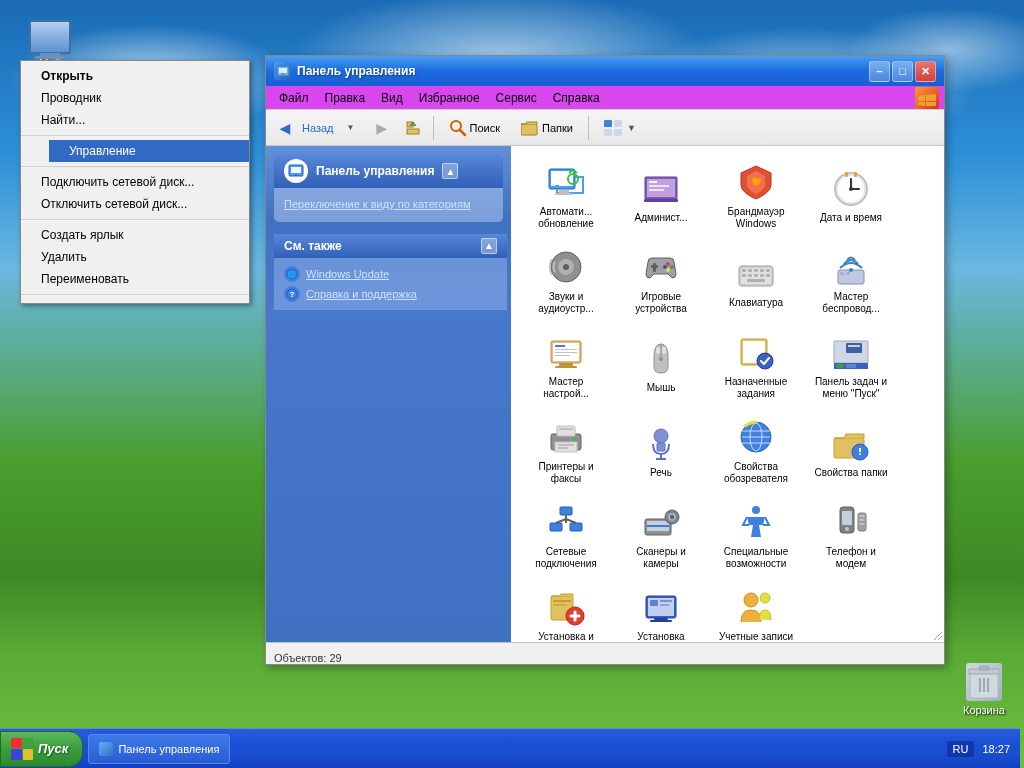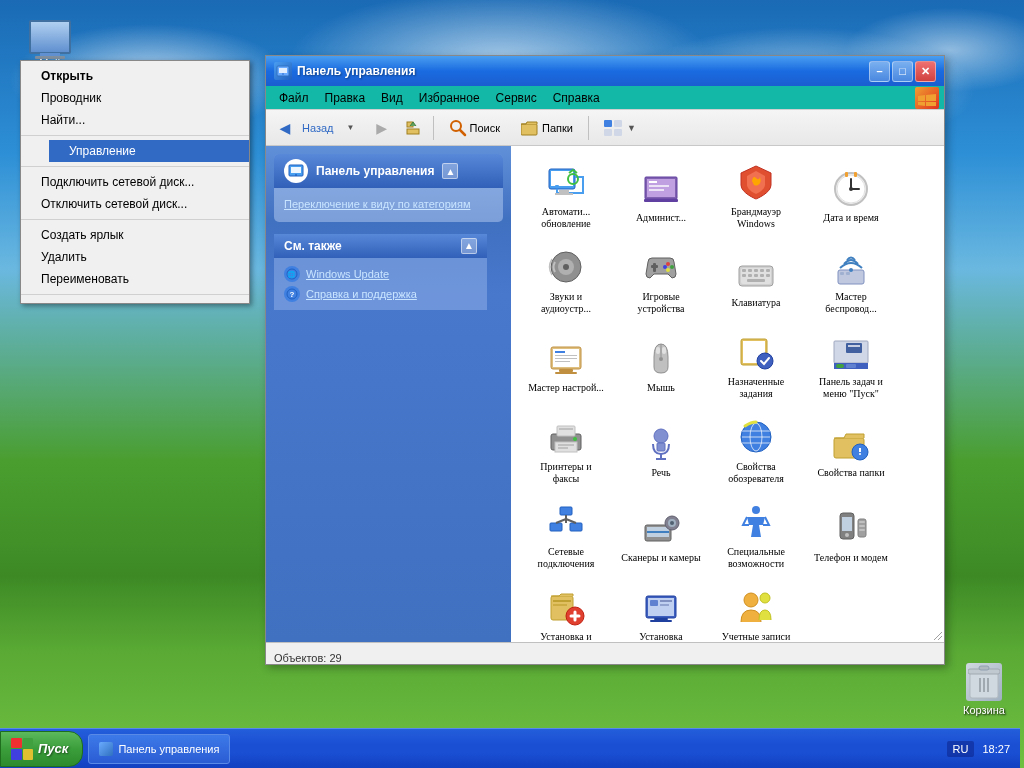--- a/index.html
+++ b/index.html
@@ -229,21 +229,21 @@
       border: 1px solid rgba(255,255,255,0.4);
     }
 
     .win-btn-min { background: linear-gradient(180deg, #7ab0f0 0%, #4a88e0 100%); color: white; }
     .win-btn-max { background: linear-gradient(180deg, #7ab0f0 0%, #4a88e0 100%); color: white; }
     .win-btn-close { background: linear-gradient(180deg, #f07070 0%, #d04040 100%); color: white; }
 
     
     .menubar {
       height: 24px;
-      background: #14b8a6;
+      background: #d946ef;
       display: flex;
       align-items: center;
       padding: 0 5px;
       border-bottom: 1px solid #d0d0d0;
       justify-content: space-between;
     }
 
     .menubar-item {
       padding: 2px 8px;
       cursor: pointer;
@@ -353,21 +353,21 @@
     .panel-link {
       color: #c8e4ff;
       text-decoration: underline;
       cursor: pointer;
       font-size: 11px;
       line-height: 1.6;
       display: block;
     }
 
     .see-also-section {
-      margin: 4px 24px 8px 8px;
+      margin: 4px 4px 8px 8px;
     }
 
     .see-also-header {
       background: linear-gradient(180deg, #5888d8 0%, #3060b8 100%);
       padding: 4px 10px;
       color: white;
       font-weight: bold;
       font-size: 12px;
       display: flex;
       align-items: center;
@@ -409,21 +409,20 @@
       background: white;
       overflow-y: auto;
       padding: 10px;
     }
 
     .icons-grid {
       display: flex;
       flex-wrap: wrap;
       gap: 5px;
       align-content: flex-start;
-      font-family: Liberation Serif, serif;
     }
 
     .cp-icon {
       width: 90px;
       height: 80px;
       display: flex;
       flex-direction: column;
       align-items: center;
       justify-content: center;
       gap: 4px;

